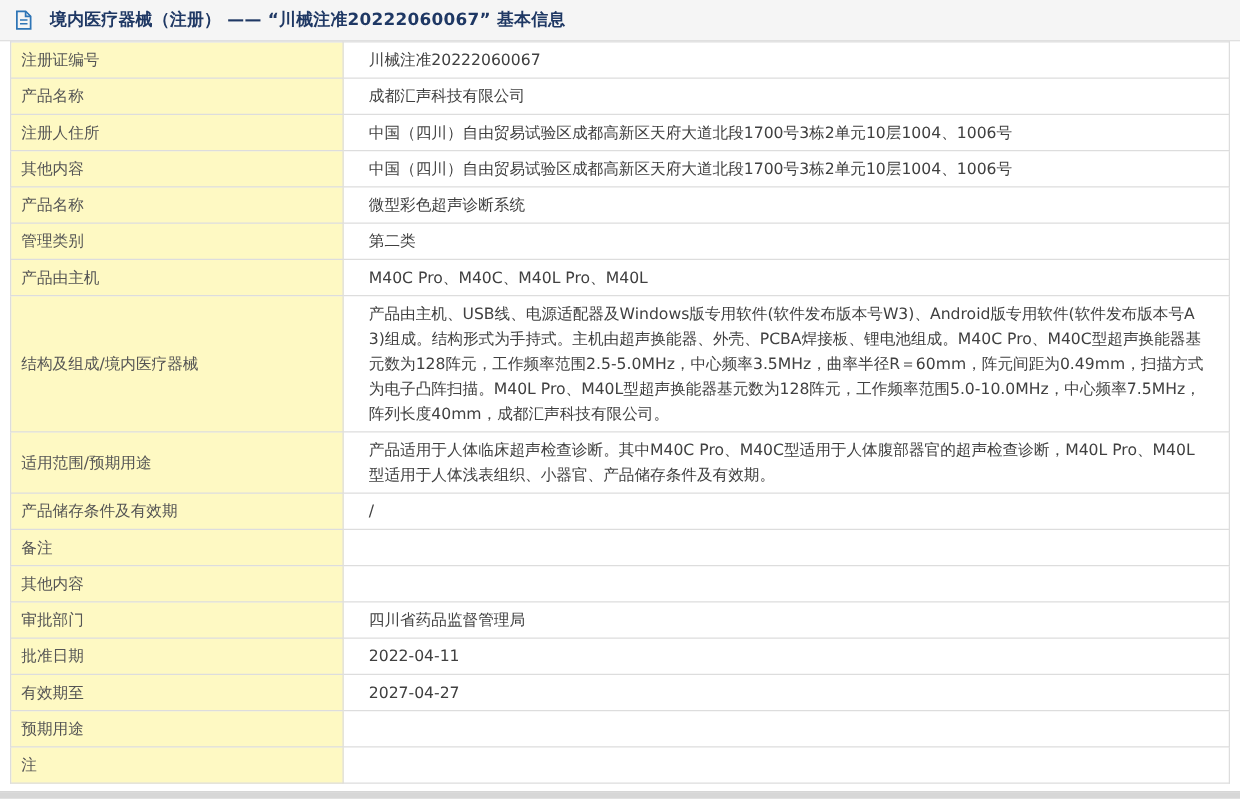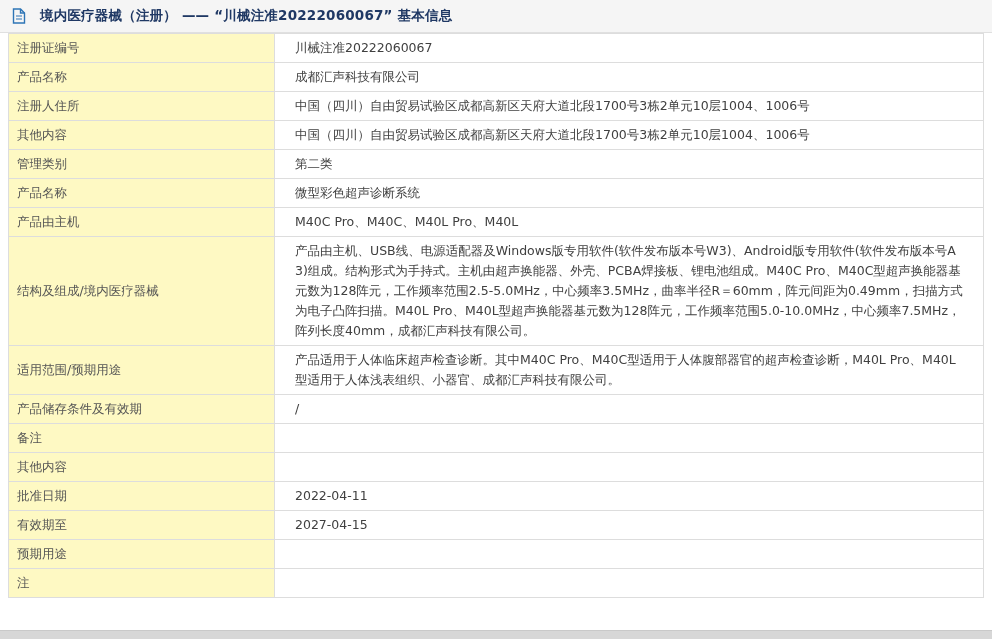--- a/index.html
+++ b/index.html
@@ -87,58 +87,62 @@
         </tr>
         <tr>
           <th>注册人住所</th>
           <td>中国（四川）自由贸易试验区成都高新区天府大道北段1700号3栋2单元10层1004、1006号</td>
         </tr>
         <tr>
           <th>其他内容</th>
           <td>中国（四川）自由贸易试验区成都高新区天府大道北段1700号3栋2单元10层1004、1006号</td>
         </tr>
         <tr>
+          <th>产品名称</th>
+          <td>微型彩色超声诊断系统</td>
+        </tr>
+        <tr>
           <th>管理类别</th>
           <td>第二类</td>
-        </tr>
-        <tr>
-          <th>产品名称</th>
-          <td>微型彩色超声诊断系统</td>
         </tr>
         <tr>
           <th>产品由主机</th>
           <td>M40C Pro、M40C、M40L Pro、M40L</td>
         </tr>
         <tr>
           <th>结构及组成/境内医疗器械</th>
           <td>产品由主机、USB线、电源适配器及Windows版专用软件(软件发布版本号W3)、Android版专用软件(软件发布版本号A3)组成。结构形式为手持式。主机由超声换能器、外壳、PCBA焊接板、锂电池组成。M40C Pro、M40C型超声换能器基元数为128阵元，工作频率范围2.5-5.0MHz，中心频率3.5MHz，曲率半径R＝60mm，阵元间距为0.49mm，扫描方式为电子凸阵扫描。M40L Pro、M40L型超声换能器基元数为128阵元，工作频率范围5.0-10.0MHz，中心频率7.5MHz，阵列长度40mm，成都汇声科技有限公司。</td>
         </tr>
         <tr>
           <th>适用范围/预期用途</th>
-          <td>产品适用于人体临床超声检查诊断。其中M40C Pro、M40C型适用于人体腹部器官的超声检查诊断，M40L Pro、M40L型适用于人体浅表组织、小器官、成都汇声科技有限公司。</td>
+          <td>产品适用于人体临床超声检查诊断。其中M40C Pro、M40C型适用于人体腹部器官的超声检查诊断，M40L Pro、M40L型适用于人体浅表组织、小器官、产品储存条件及有效期。</td>
         </tr>
         <tr>
           <th>产品储存条件及有效期</th>
           <td>/</td>
         </tr>
         <tr>
           <th>备注</th>
           <td></td>
         </tr>
         <tr>
           <th>其他内容</th>
           <td></td>
         </tr>
         <tr>
+          <th>审批部门</th>
+          <td>四川省药品监督管理局</td>
+        </tr>
+        <tr>
           <th>批准日期</th>
           <td>2022-04-11</td>
         </tr>
         <tr>
           <th>有效期至</th>
-          <td>2027-04-15</td>
+          <td>2027-04-27</td>
         </tr>
         <tr>
           <th>预期用途</th>
           <td></td>
         </tr>
         <tr>
           <th>注</th>
           <td></td>
         </tr>
       </tbody>

